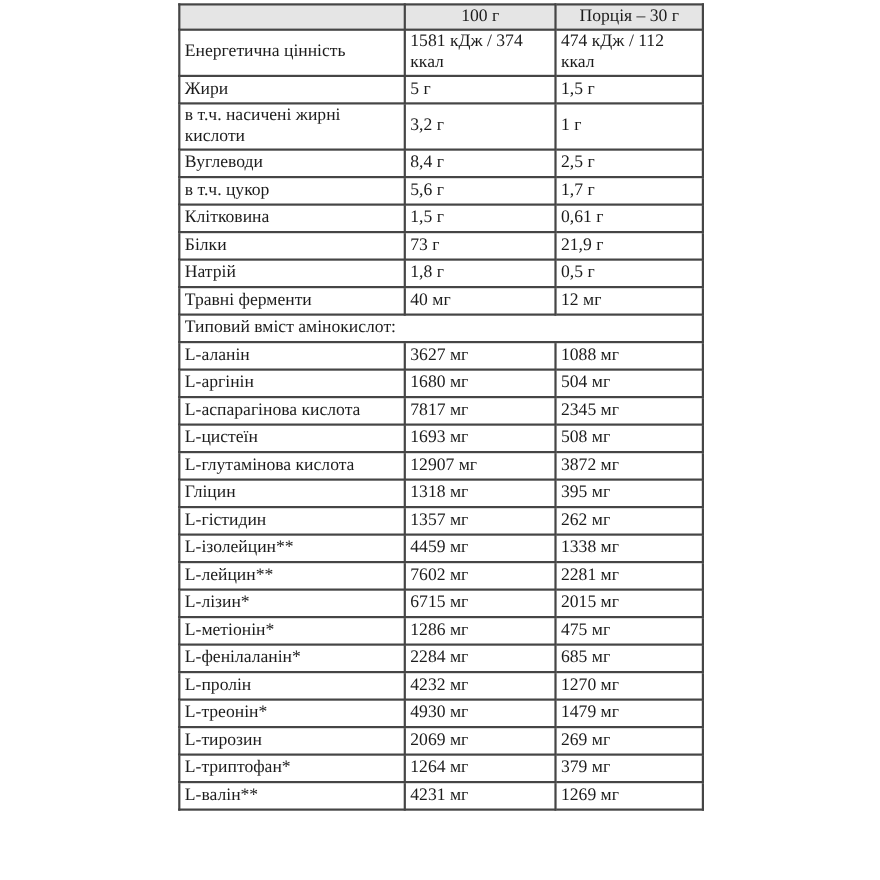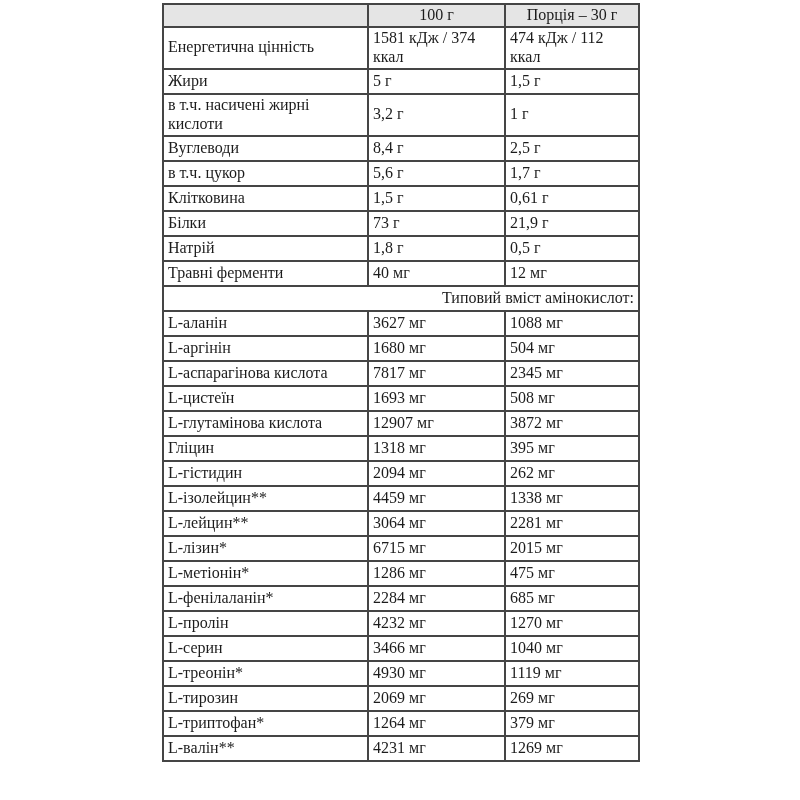--- a/index.html
+++ b/index.html
@@ -36,21 +36,21 @@
     word-wrap: break-word;
     overflow-wrap: break-word;
     height: 21px;
   }
   .nutrition-table thead th {
     background: #e5e5e5;
     text-align: center;
     height: 19px;
   }
   .nutrition-table td.section-header {
-    text-align: right;
+    text-align: left;
   }
 </style>
 </head>
 <body>
 
 <div class="page">
   <table class="nutrition-table">
     <colgroup>
       <col style="width:205px">
       <col style="width:137px">
@@ -141,31 +141,31 @@
           <td>12907 мг</td>
           <td>3872 мг</td>
         </tr>
         <tr>
           <td>Гліцин</td>
           <td>1318 мг</td>
           <td>395 мг</td>
         </tr>
         <tr>
           <td>L-гістидин</td>
-          <td>2094 мг</td>
+          <td>1357 мг</td>
           <td>262 мг</td>
         </tr>
         <tr>
           <td>L-ізолейцин**</td>
           <td>4459 мг</td>
           <td>1338 мг</td>
         </tr>
         <tr>
           <td>L-лейцин**</td>
-          <td>3064 мг</td>
+          <td>7602 мг</td>
           <td>2281 мг</td>
         </tr>
         <tr>
           <td>L-лізин*</td>
           <td>6715 мг</td>
           <td>2015 мг</td>
         </tr>
         <tr>
           <td>L-метіонін*</td>
           <td>1286 мг</td>
@@ -175,28 +175,23 @@
           <td>L-фенілаланін*</td>
           <td>2284 мг</td>
           <td>685 мг</td>
         </tr>
         <tr>
           <td>L-пролін</td>
           <td>4232 мг</td>
           <td>1270 мг</td>
         </tr>
         <tr>
-          <td>L-серин</td>
-          <td>3466 мг</td>
-          <td>1040 мг</td>
-        </tr>
-        <tr>
           <td>L-треонін*</td>
           <td>4930 мг</td>
-          <td>1119 мг</td>
+          <td>1479 мг</td>
         </tr>
         <tr>
           <td>L-тирозин</td>
           <td>2069 мг</td>
           <td>269 мг</td>
         </tr>
         <tr>
           <td>L-триптофан*</td>
           <td>1264 мг</td>
           <td>379 мг</td>

